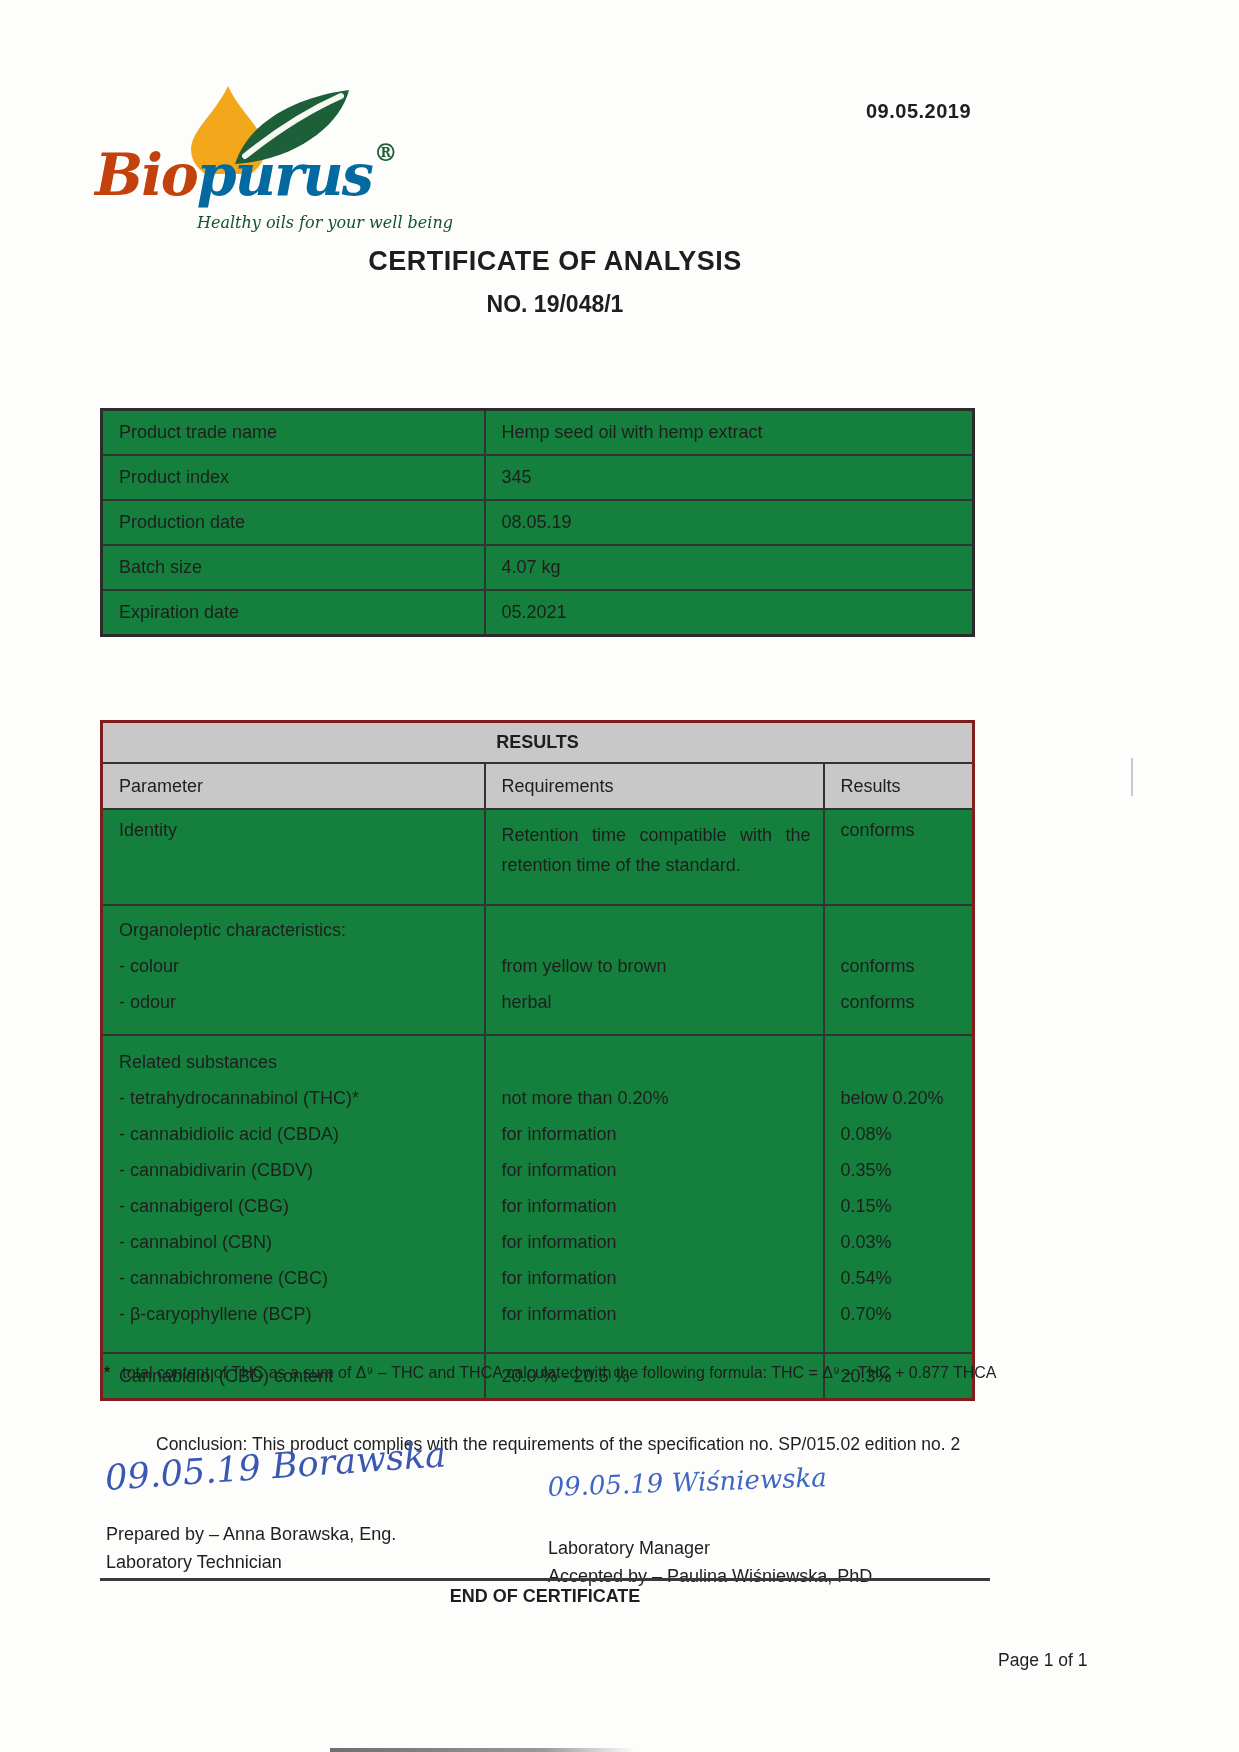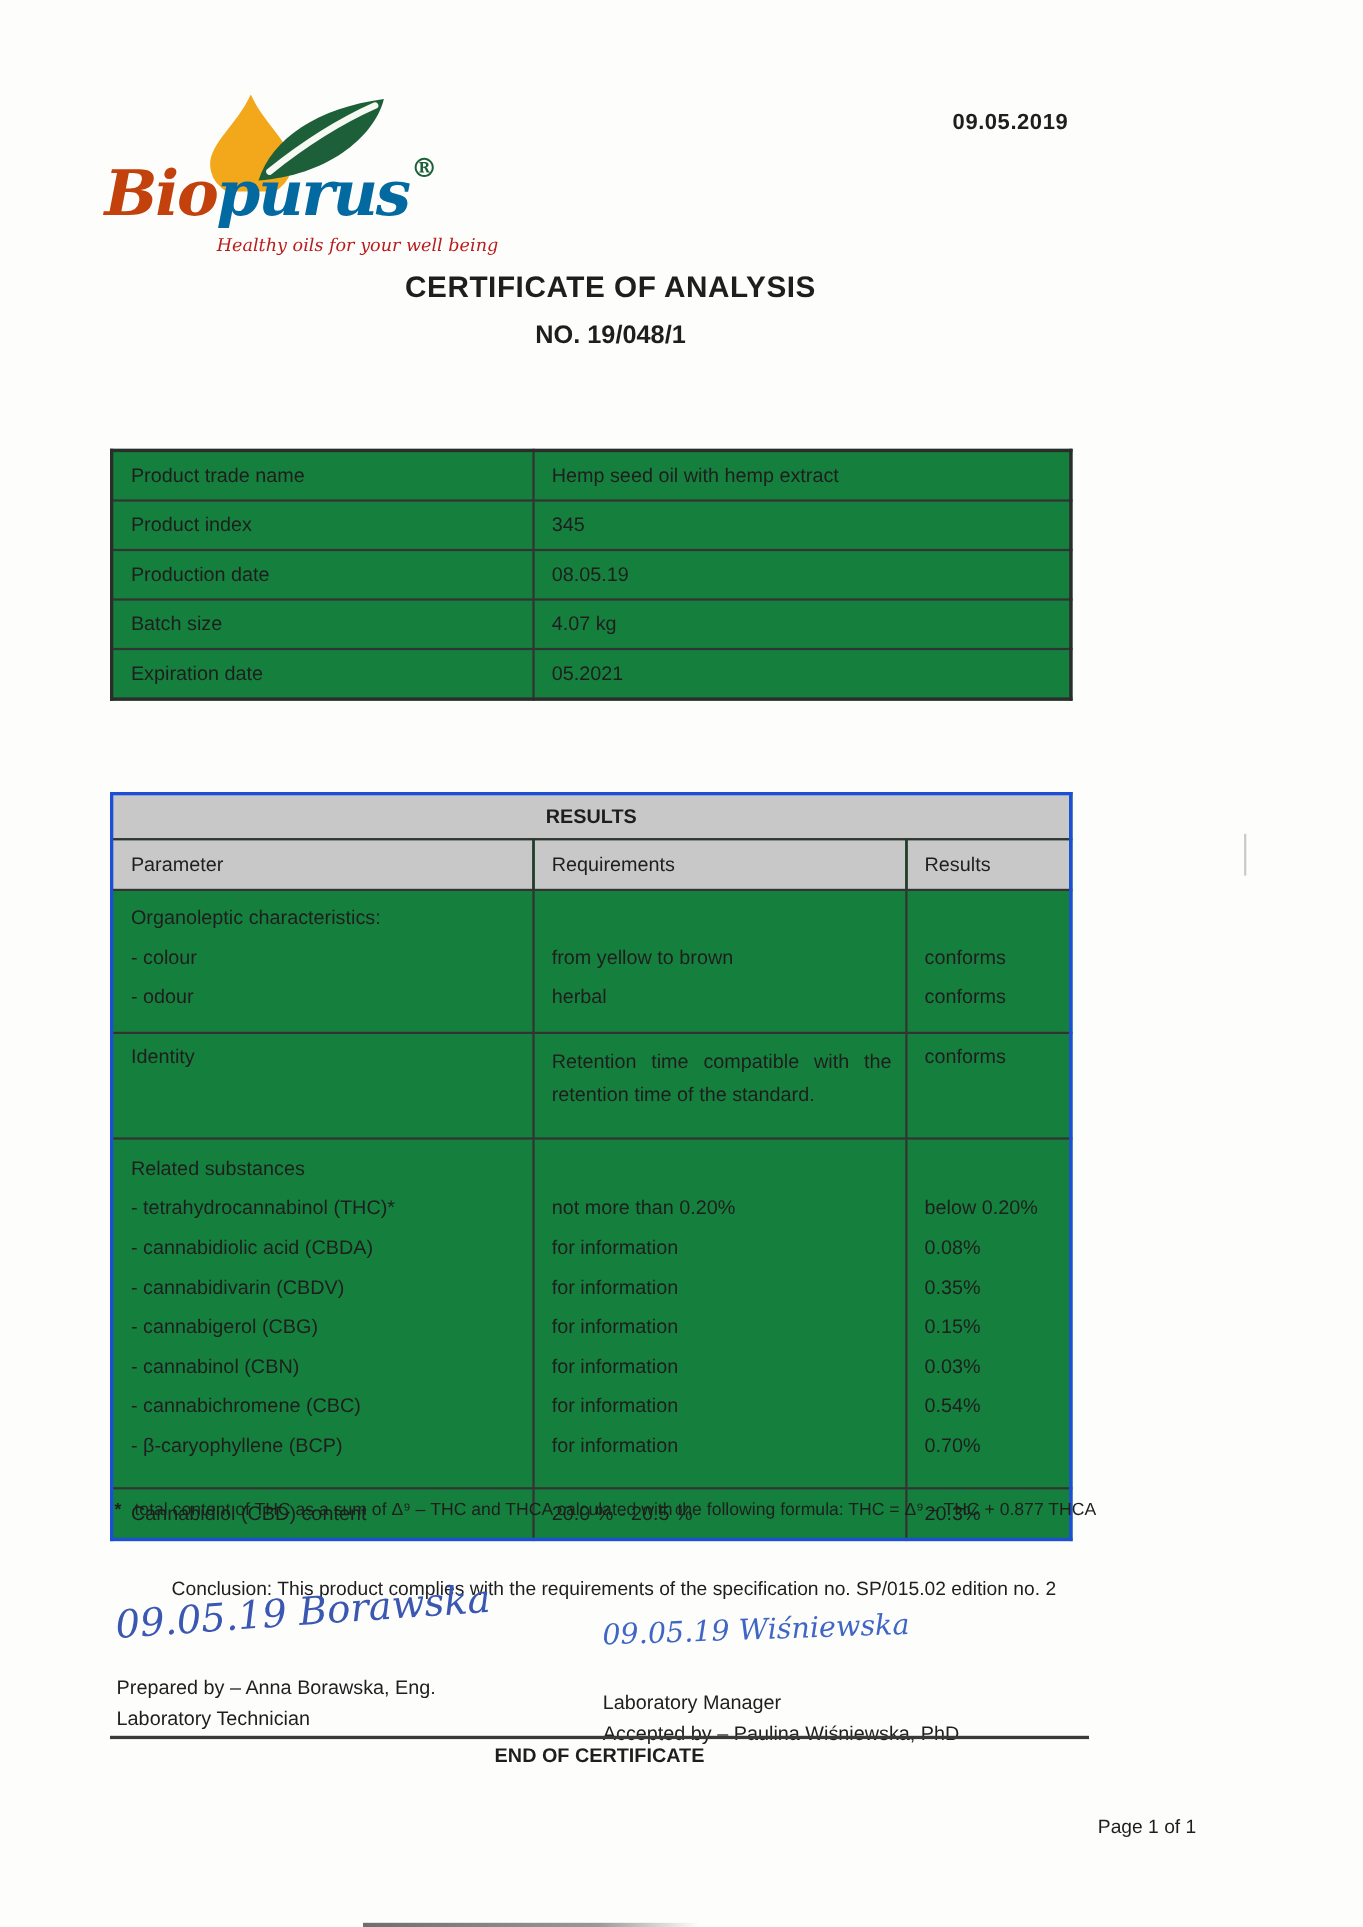--- a/index.html
+++ b/index.html
@@ -11,37 +11,37 @@
 
   
   .logo{position:absolute;left:95px;top:86px;width:320px;height:150px;}
   .logo-svg{position:absolute;left:58px;top:0;}
   .wordmark{position:absolute;left:0;top:52px;font-family:"DejaVu Serif",serif;
             font-style:italic;font-weight:bold;font-size:57px;letter-spacing:-2px;white-space:nowrap;}
   .wm-bio{color:#c2410c;}
   .wm-purus{color:#0369a1;}
   .wm-reg{font-size:24px;color:#1c5f38;font-style:normal;vertical-align:34px;letter-spacing:0;margin-left:2px;}
   .tagline{position:absolute;left:102px;top:127px;font-family:"DejaVu Serif",serif;font-style:italic;
-           font-size:16px;color:#b91c1c;white-space:nowrap;}
+           font-size:16px;color:#14532d;white-space:nowrap;}
 
   
   .title{position:absolute;left:60px;top:246px;width:990px;text-align:center;
          font-size:27px;font-weight:bold;letter-spacing:.5px;}
   .subtitle{position:absolute;left:60px;top:291px;width:990px;text-align:center;
             font-size:23px;font-weight:bold;}
 
   
   table{border-collapse:collapse;table-layout:fixed;position:absolute;left:100px;width:872px;background:#15803d;}
   td{border:2px solid #333;font-size:18px;overflow:hidden;}
   .product-table{top:408px;border:3px solid #2c2c2c;}
   .product-table td{height:43px;padding:0 6px 0 16px;vertical-align:middle;}
   .col-param{width:383px;}.col-req{width:339px;}.col-res{width:150px;}
   .col-label{width:383px;}.col-value{width:489px;}
 
-  .results-table{top:720px;border:3px solid #1d4ed8;}
+  .results-table{top:720px;border:3px solid #7f1d1d;}
   .results-title td{background:#c8c8c8;height:37px;text-align:center;font-weight:bold;vertical-align:middle;}
   .results-head td{background:#c8c8c8;height:42px;padding-left:16px;vertical-align:middle;}
   .sec td{vertical-align:top;padding:6px 8px 14px 16px;}
   .sec.related td{padding:8px 8px 20px 16px;}
   .ln{height:36px;line-height:36px;white-space:nowrap;}
   .sec.identity td{height:70px;padding-top:10px;}
   .req-just{text-align:justify;line-height:30px;padding-right:4px;}
   .sec.cbd td{height:44px;vertical-align:middle;padding:0 8px 0 16px;}
 
   
@@ -126,44 +126,44 @@
     <tbody>
         <tr class="results-title">
       <td colspan="3">RESULTS</td>
     </tr>
     <tr class="results-head">
       <td>Parameter</td>
       <td>Requirements</td>
       <td>Results</td>
     </tr>
 
+    <tr class="sec identity">
+      <td>Identity</td>
+      <td>
+        <div class="req-just">Retention time compatible with the retention time of the standard.</div>
+      </td>
+      <td>conforms</td>
+    </tr>
+
     <tr class="sec organoleptic">
       <td>
         <div class="ln">Organoleptic characteristics:</div>
         <div class="ln">- colour</div>
         <div class="ln">- odour</div>
       </td>
       <td>
         <div class="ln"></div>
         <div class="ln">from yellow to brown</div>
         <div class="ln">herbal</div>
       </td>
       <td>
         <div class="ln"></div>
         <div class="ln">conforms</div>
         <div class="ln">conforms</div>
       </td>
-    </tr>
-
-    <tr class="sec identity">
-      <td>Identity</td>
-      <td>
-        <div class="req-just">Retention time compatible with the retention time of the standard.</div>
-      </td>
-      <td>conforms</td>
     </tr>
 
     <tr class="sec related">
       <td>
         <div class="ln">Related substances</div>
         <div class="ln">- tetrahydrocannabinol (THC)*</div>
         <div class="ln">- cannabidiolic acid (CBDA)</div>
         <div class="ln">- cannabidivarin (CBDV)</div>
         <div class="ln">- cannabigerol (CBG)</div>
         <div class="ln">- cannabinol (CBN)</div>

